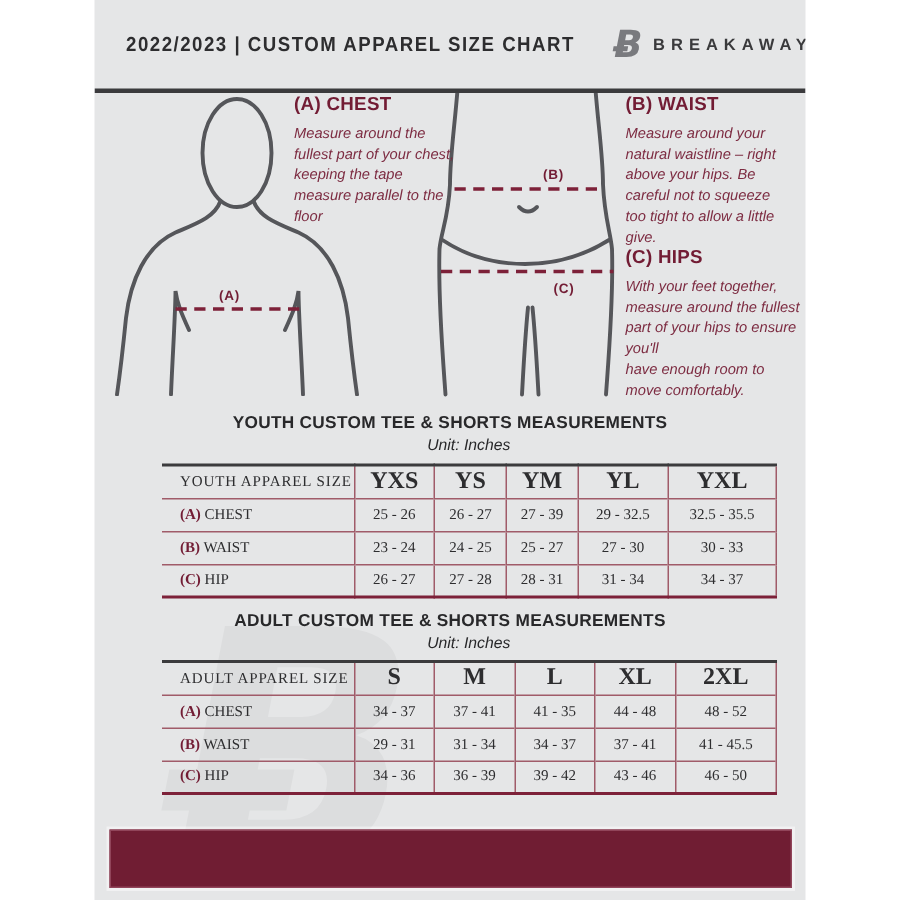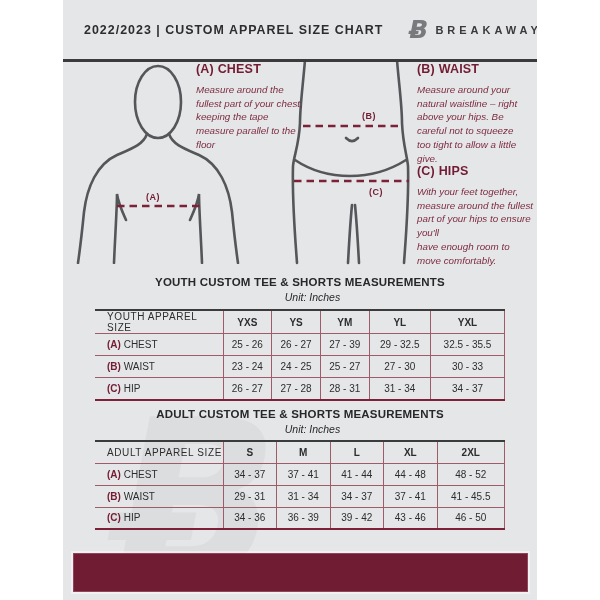--- a/index.html
+++ b/index.html
@@ -48,33 +48,33 @@
   
   .instr { position:absolute; z-index:1; }
   .instr h3 { font-size:12.5px; font-weight:bold; color:#721c34; margin-bottom:7px; letter-spacing:.2px; }
   .instr p  { font-size:9.8px; font-style:italic; color:#7d2c42; line-height:1.4; white-space:pre-line; }
 
   
   .section-title { position:absolute; left:0; right:0; text-align:center; z-index:1;
     font-weight:bold; font-size:11.5px; color:#28282a; letter-spacing:.2px; }
   .unit { position:absolute; left:0; right:0; text-align:center; z-index:1;
     font-style:italic; font-size:10.5px; color:#28282a;padding-left:25px; }
-  table.sizes { position:absolute; left:32px; width:410px; border-collapse:collapse; z-index:1; }
+  table.sizes { position:absolute; left:45px; width:410px; border-collapse:collapse; z-index:1;font-family:Liberation Serif, serif; }
   .sizes th, .sizes td {
     height:22px; font-size:10px; color:#2d2d2f; text-align:center;
     border-left:1px solid #a05b69; padding:0; font-weight:normal;
   }
   .sizes th:first-child, .sizes td:first-child {
     border-left:none; text-align:left; padding-left:12px; width:128px;
   }
   .sizes th:last-child, .sizes td:last-child { border-right:1px solid #a05b69; }
   .sizes thead tr { border-top:2px solid #3b3b3d; border-bottom:1px solid #a05b69; }
   .sizes tbody tr { border-bottom:1px solid #a05b69; }
   .sizes tbody tr:last-child { border-bottom:2px solid #7d2139; }
-  .sizes thead th { font-weight:bold; font-size:10px; }
+  .sizes thead th { font-weight:bold; font-size:16px; }
   .sizes thead th.rowhead { font-weight:normal; font-size:10px; letter-spacing:.6px; }
   .pfx { color:#721c34; font-weight:bold; }
 
   
   .footer-bar {
     position:absolute; left:10px; top:553px; width:455px; height:39px;
     background:#701d33; border:1px solid #91455a;
     box-shadow: 0 0 0 2px rgba(255,255,255,.45); z-index:1;
   }
 </style>
@@ -182,21 +182,21 @@
         <th>L</th>
         <th>XL</th>
         <th>2XL</th>
       </tr>
     </thead>
     <tbody>
       <tr>
         <td><span class="pfx">(A)</span> <span>CHEST</span></td>
         <td>34 - 37</td>
         <td>37 - 41</td>
-        <td>41 - 44</td>
+        <td>41 - 35</td>
         <td>44 - 48</td>
         <td>48 - 52</td>
       </tr>
       <tr>
         <td><span class="pfx">(B)</span> <span>WAIST</span></td>
         <td>29 - 31</td>
         <td>31 - 34</td>
         <td>34 - 37</td>
         <td>37 - 41</td>
         <td>41 - 45.5</td>

